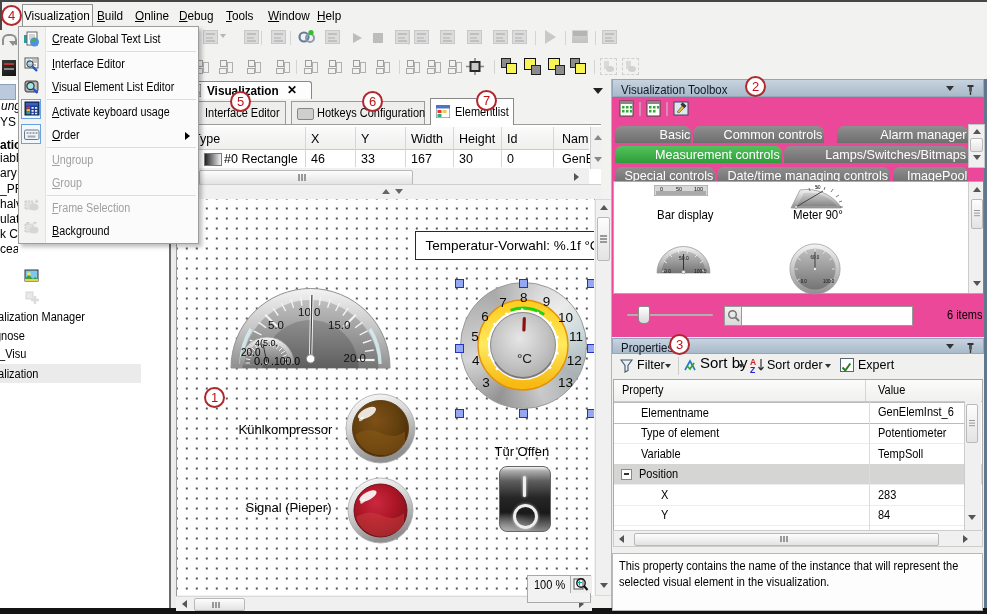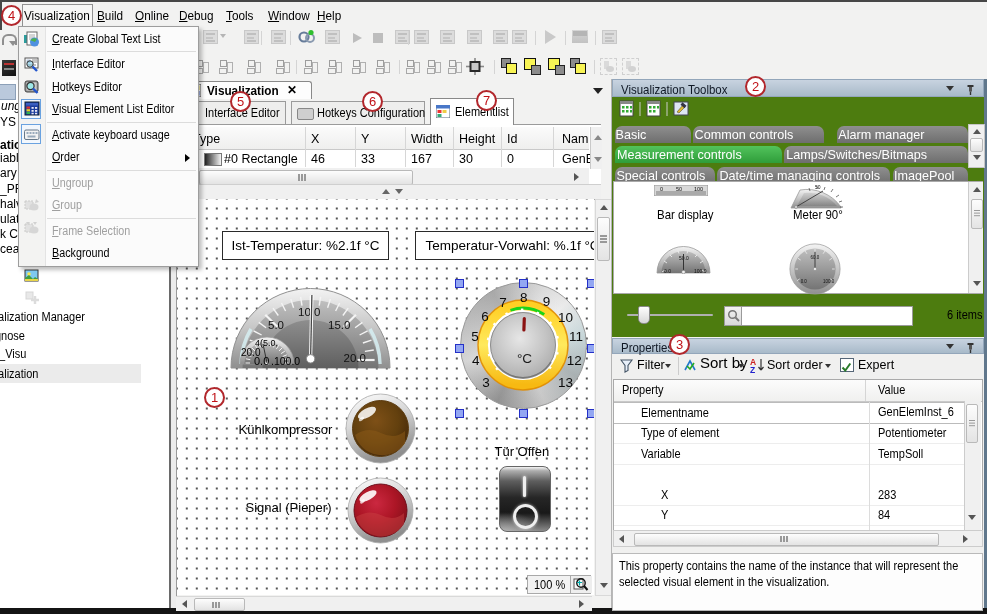--- a/index.html
+++ b/index.html
@@ -3,21 +3,21 @@
 html,body{margin:0;padding:0}
 #w{position:relative;width:987px;height:614px;background:#f2f2f1;font-family:"Liberation Sans",sans-serif;overflow:hidden;color:#000}
 .a{position:absolute}
 .tx{position:absolute;white-space:nowrap}
 .mi{height:22.5px;line-height:22.5px;font-size:12.5px;padding-left:33px;position:relative}
 .mi.dis{color:#a0a0a0}
 .msep{height:3px;position:relative}
 .msep div{position:absolute;left:28px;right:2px;top:1px;height:1px;background:#dcdcdc}
 .sub{position:absolute;right:8px;top:8px;width:0;height:0;border-left:5px solid #000;border-top:4px solid transparent;border-bottom:4px solid transparent}
 .circ{position:absolute;width:17px;height:17px;border:2.4px solid #b2272c;border-radius:50%;background:#fff;color:#c11218;font-size:13px;line-height:17px;text-align:center;z-index:90}
-.tabg{position:absolute;height:17px;border-radius:7px 7px 0 0;background:linear-gradient(#8f8f8f,#6e6e6e);color:#fff;font-size:13px;text-align:left;line-height:17px}
+.tabg{position:absolute;height:17px;border-radius:7px 7px 0 0;background:linear-gradient(#8f8f8f,#6e6e6e);color:#fff;font-size:13px;text-align:right;line-height:17px}
 .prow{position:absolute;left:0;width:355px;height:20.4px;line-height:20.4px;font-size:12.5px;border-bottom:1px solid #ededed}
 .sb{background:#f0f0f0}
 .sbtn{position:absolute;background:linear-gradient(#fdfdfd,#e3e3e3);border:1px solid #b9b9b9;border-radius:2px}
 .arr{position:absolute;width:0;height:0}
 .sx{transform:scaleX(.88);transform-origin:0 50%}
 .cx{display:inline-block;transform:scaleX(.97);transform-origin:50% 50%}
 .mb{transform:scaleX(.94)!important}
 .mi i{font-style:normal;display:inline-block;transform:scaleX(.86);transform-origin:0 50%}
 .prow span{display:inline-block;transform:scaleX(.88);transform-origin:0 50%}
 </style></head><body>
@@ -305,21 +305,20 @@
   </div>
 </div>
 
 <div class="a" style="left:176px;top:184px;width:425px;height:14px;background:#f0f0f0;border-top:1px solid #cfcfcf;border-bottom:1px solid #aaa">
   <div class="arr" style="left:206px;top:4px;border-left:4.5px solid transparent;border-right:4.5px solid transparent;border-bottom:5px solid #666"></div>
   <div class="arr" style="left:219px;top:4px;border-left:4.5px solid transparent;border-right:4.5px solid transparent;border-top:5px solid #666"></div>
 </div>
 
 <div class="a" style="left:176.5px;top:199px;width:417.5px;height:396px;background:#fff;background-image:radial-gradient(circle,#333 0.65px,transparent 1px);background-size:10px 10px;background-position:4.8px 4.5px;overflow:hidden" id="canvas">
 
-  <div class="a" style="left:45.5px;top:31.5px;width:165px;height:27.5px;border:1.5px solid #2a2a2a;background:#fff;text-align:center;line-height:27.5px;font-size:13.5px">Ist-Temperatur: %2.1f °C</div>
   <div class="a" style="left:238.5px;top:31.5px;width:193px;height:27.5px;border:1.5px solid #2a2a2a;background:#fff;text-align:center;line-height:27.5px;font-size:13.5px">Temperatur-Vorwahl: %.1f °C</div>
 
   <svg class="a" style="left:52.5px;top:89px" width="163" height="83" viewBox="0 0 163 83">
     <defs>
       <linearGradient id="mrim" x1="0" y1="0" x2="0" y2="1">
             <stop offset="0" stop-color="#f3f3f3"></stop>
             <stop offset=".5" stop-color="#c6c6c6"></stop>
             <stop offset="1" stop-color="#8f8f8f"></stop>
           </linearGradient>
       <linearGradient id="mface" x1="0" y1="0" x2="0" y2="1">
@@ -526,35 +525,35 @@
 </div>
 
 <div class="a sb" style="left:176px;top:596px;width:416px;height:14px;border-top:1px solid #d9d9d9">
   <div class="arr" style="left:6px;top:3px;border-top:4px solid transparent;border-bottom:4px solid transparent;border-right:5px solid #555"></div>
   <div class="sbtn" style="left:18px;top:1px;width:49px;height:11px">
     <div class="a" style="left:17px;top:2.5px;width:1.5px;height:6px;background:#999;box-shadow:3px 0 0 #999,6px 0 0 #999"></div>
   </div>
   <div class="arr" style="left:403px;top:3px;border-top:4px solid transparent;border-bottom:4px solid transparent;border-left:5px solid #555"></div>
 </div>
 
-<div class="a" style="left:527px;top:575px;width:64px;height:19px;background:#f2f2f2;border:1px solid #a9a9a9;box-sizing:border-box;z-index:5">
+<div class="a" style="left:527px;top:575px;width:64px;height:28px;background:#f2f2f2;border:1px solid #a9a9a9;box-sizing:border-box;z-index:5">
   <div class="tx sx" style="left:6px;top:2px;font-size:12.5px">100 %</div>
   <div class="a" style="left:42px;top:0;width:21px;height:17px;background:#eee;border-left:1px solid #a9a9a9">
     <svg width="16" height="15" viewBox="0 0 16 15" style="margin:1px 0 0 2px">
           <rect x="1" y="2" width="9" height="10" fill="#f8f8f8" stroke="#555"></rect>
           <circle cx="8" cy="6" r="4.2" fill="none" stroke="#111" stroke-width="1.4"></circle>
           <line x1="11" y1="9" x2="14.5" y2="13" stroke="#111" stroke-width="2"></line>
           <path d="M4 5.5h5M6.5 3.5v5" stroke="#0aa" stroke-width="1.2"></path>
         </svg>
   </div>
 </div>
 
 <div class="a" style="left:610.5px;top:79px;width:1px;height:529px;background:#b5b5b5"></div>
 
-<div class="a" style="left:612px;top:79px;width:372px;height:258px;background:#4d7c0f">
+<div class="a" style="left:612px;top:79px;width:372px;height:258px;background:#ec4899">
 
   <div class="a" style="left:0;top:0;width:372px;height:17.5px;background:linear-gradient(#c8d3e0,#a8bac9);border:1px solid #93a6ba;box-sizing:border-box">
     <div class="tx sx" style="left:8px;top:1.5px;font-size:13px;color:#101825">Visualization Toolbox</div>
     <div class="arr" style="left:333px;top:6px;border-left:4.5px solid transparent;border-right:4.5px solid transparent;border-top:5.5px solid #333"></div>
     <div class="a" style="left:353px;top:2px"><svg width="9" height="12" viewBox="0 0 9 12">
             <rect x="1.5" y="1" width="6" height="2" fill="#333"></rect>
             <rect x="3" y="3" width="3" height="4.5" fill="#555"></rect>
             <line x1="4.5" y1="7.5" x2="4.5" y2="11" stroke="#333" stroke-width="1.4"></line>
           </svg></div>
   </div>
@@ -735,20 +734,25 @@
 
   <div class="a" style="left:1px;top:41px;width:370px;height:168px;background:#fff;border:1px solid #aaa;box-sizing:border-box;overflow:hidden">
     <div class="a" style="left:0;top:0;width:368px;height:21px;background:linear-gradient(#fcfcfc,#f0f0ef);border-bottom:1px solid #c9c9c9">
       <div class="tx sx" style="left:8px;top:3px;font-size:12.5px">Property</div>
       <div class="tx sx" style="left:264px;top:3px;font-size:12.5px">Value</div>
       <div class="a" style="left:251px;top:0;width:1px;height:21px;background:#d5d5d5"></div>
     </div>
     <div class="prow" style="top:22px;border:1px solid #bbb;border-left:none;width:354px"><span style="margin-left:27px">Elementname</span></div>
     <div class="prow" style="top:43px"><span style="margin-left:27px">Type of element</span></div>
     <div class="prow" style="top:63.5px"><span style="margin-left:27px">Variable</span></div>
+    <div class="prow" style="top:84px;background:#d5d5d4;width:368px">
+      <div class="a" style="left:7px;top:5px;width:9px;height:9px;background:#fff;border:1px solid #888">
+            <div class="a" style="left:1.5px;top:3px;width:5px;height:1.5px;background:#333"></div>
+          </div>
+      <span style="margin-left:25px">Position</span></div>
     <div class="prow" style="top:104.5px"><span style="margin-left:47px">X</span></div>
     <div class="prow" style="top:125px"><span style="margin-left:47px">Y</span></div>
     <div class="prow" style="top:145.5px;border-bottom:none"><span style="margin-left:47px">Width</span></div>
     <div class="a" style="left:255px;top:22px;width:1px;height:146px;background:#dcdcdc"></div>
     <div class="tx sx" style="left:264px;top:25px;font-size:12.5px">GenElemInst_6</div>
     <div class="tx sx" style="left:264px;top:46px;font-size:12.5px">Potentiometer</div>
     <div class="tx sx" style="left:264px;top:66.5px;font-size:12.5px">TempSoll</div>
     <div class="tx sx" style="left:264px;top:107.5px;font-size:12.5px">283</div>
     <div class="tx sx" style="left:264px;top:128px;font-size:12.5px">84</div>
     <div class="tx sx" style="left:264px;top:148.5px;font-size:12.5px">131</div>
@@ -774,21 +778,20 @@
   </div>
 </div>
 
 <div id="menu" class="a" style="left:18px;top:25.5px;width:179px;background:#fbfbfb;border:1px solid #9d9d9d;box-shadow:3px 3px 4px rgba(0,0,0,0.25);z-index:50;padding:1px 0">
   <div class="a" style="left:0;top:0;bottom:0;width:26px;background:#f3f3f2;border-right:1px solid #e3e3e3"></div>
   <div class="mi"><i><span style="text-decoration:underline">C</span>reate Global Text List</i></div>
   <div class="msep">
         <div></div>
       </div>
   <div class="mi"><i><span style="text-decoration:underline">I</span>nterface Editor</i></div>
-  <div class="mi"><i><span style="text-decoration:underline">H</span>otkeys Editor</i></div>
   <div class="mi"><i><span style="text-decoration:underline">V</span>isual Element List Editor</i></div>
   <div class="msep">
         <div></div>
       </div>
   <div class="mi"><i><span style="text-decoration:underline">A</span>ctivate keyboard usage</i></div>
   <div class="mi"><i><span style="text-decoration:underline">O</span>rder</i><span class="sub"></span></div>
   <div class="msep">
         <div></div>
       </div>
   <div class="mi dis"><i><span style="text-decoration:underline">U</span>ngroup</i></div>

